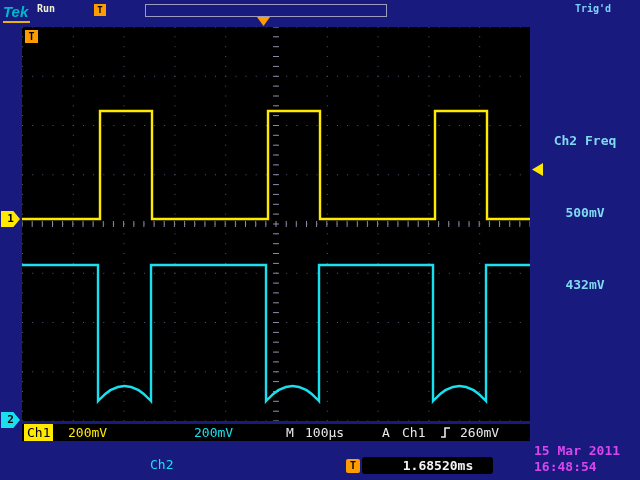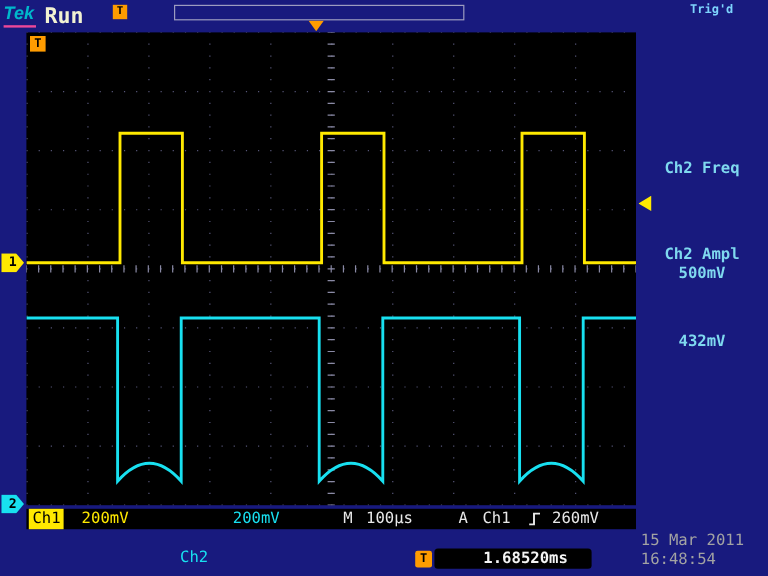--- a/index.html
+++ b/index.html
@@ -7,22 +7,22 @@
     width:640px;height:480px;
     background:#181a7e;
     font-family:"DejaVu Sans Mono", monospace;
     position:relative;overflow:hidden;
     -webkit-font-smoothing:none;
   }
   .abs{position:absolute;}
 
   
   #tek-logo{left:3px;top:3px;color:#00b8cc;font:italic bold 15px "Liberation Sans",sans-serif;
-            border-bottom:2px solid #ec4899;padding:0 2px 1px 0;}
-  #run-label{left:37px;top:3px;color:#f2f2d2;font-size:18px;font-weight:bold;}
+            border-bottom:2px solid #eab308;padding:0 2px 1px 0;}
+  #run-label{left:37px;top:3px;color:#f2f2d2;font-size:10px;font-weight:bold;}
   #top-t-badge{left:94px;top:4px;width:12px;height:12px;background:#ff9c00;color:#000;
                font-size:9px;font-weight:bold;text-align:center;line-height:12px;}
   #acq-bar{left:145px;top:4px;width:240px;height:11px;border:1px solid #9c9cc0;}
   #trigd{left:575px;top:3px;color:#7dd3fc;font-size:10px;font-weight:bold;}
   #trig-pos-arrow{left:257px;top:17px;width:13px;height:9px;background:#ff9c00;
                   clip-path:polygon(0 0,100% 0,50% 100%);}
 
   
   #graticule{left:22px;top:27px;width:508px;height:394px;background:#000;}
   #graticule svg{position:absolute;left:0;top:0;}
@@ -60,21 +60,21 @@
   #slope-icon{left:418px;top:2px;}
   #trg-lvl{left:438px;color:#e8e8e8;}
 
   
   #trig-time-badge{left:346px;top:459px;width:14px;height:14px;background:#ff9c00;color:#000;
                    font-size:10px;font-weight:bold;line-height:14px;text-align:center;border-radius:2px;}
   #trig-time-bar{left:362px;top:457px;width:110px;height:17px;background:#000;color:#f4f4f4;
                  font-size:13px;font-weight:bold;line-height:17px;text-align:center;border-radius:3px;padding-left:21px;}
 
   
-  #datetime{left:534px;top:443px;color:#a3a3a3;font-size:13px;font-weight:normal;line-height:16px;}
+  #datetime{left:534px;top:443px;color:#d946ef;font-size:13px;font-weight:bold;line-height:16px;}
 </style>
 </head>
 <body>
 
 <span class="abs" id="tek-logo">Tek</span>
 <span class="abs" id="run-label">Run</span>
 <span class="abs" id="top-t-badge">T</span>
 <div class="abs" id="acq-bar"></div>
 <span class="abs" id="trigd">Trig'd</span>
 <div class="abs" id="trig-pos-arrow"></div>
@@ -92,21 +92,20 @@
 </div>
 
 <div class="abs ch-marker" id="ch1-marker">1</div>
 <div class="abs ch-marker" id="ch2-marker">2</div>
 <div class="abs" id="trig-level-arrow"></div>
 
 <div class="abs meas" id="meas-0">
   <div>Ch2 Freq</div>
 </div>
 <div class="abs meas" id="meas-1">
-  <div>Ch2 Ampl</div>
   <div>500mV</div>
 </div>
 <div class="abs meas" id="meas-2">
   <div>432mV</div>
 </div>
 
 <div class="abs" id="readout">
   <span id="ch1-badge">Ch1</span>
   <span id="ch1-scale">200mV</span>
   <span id="ch2-label">Ch2</span>

